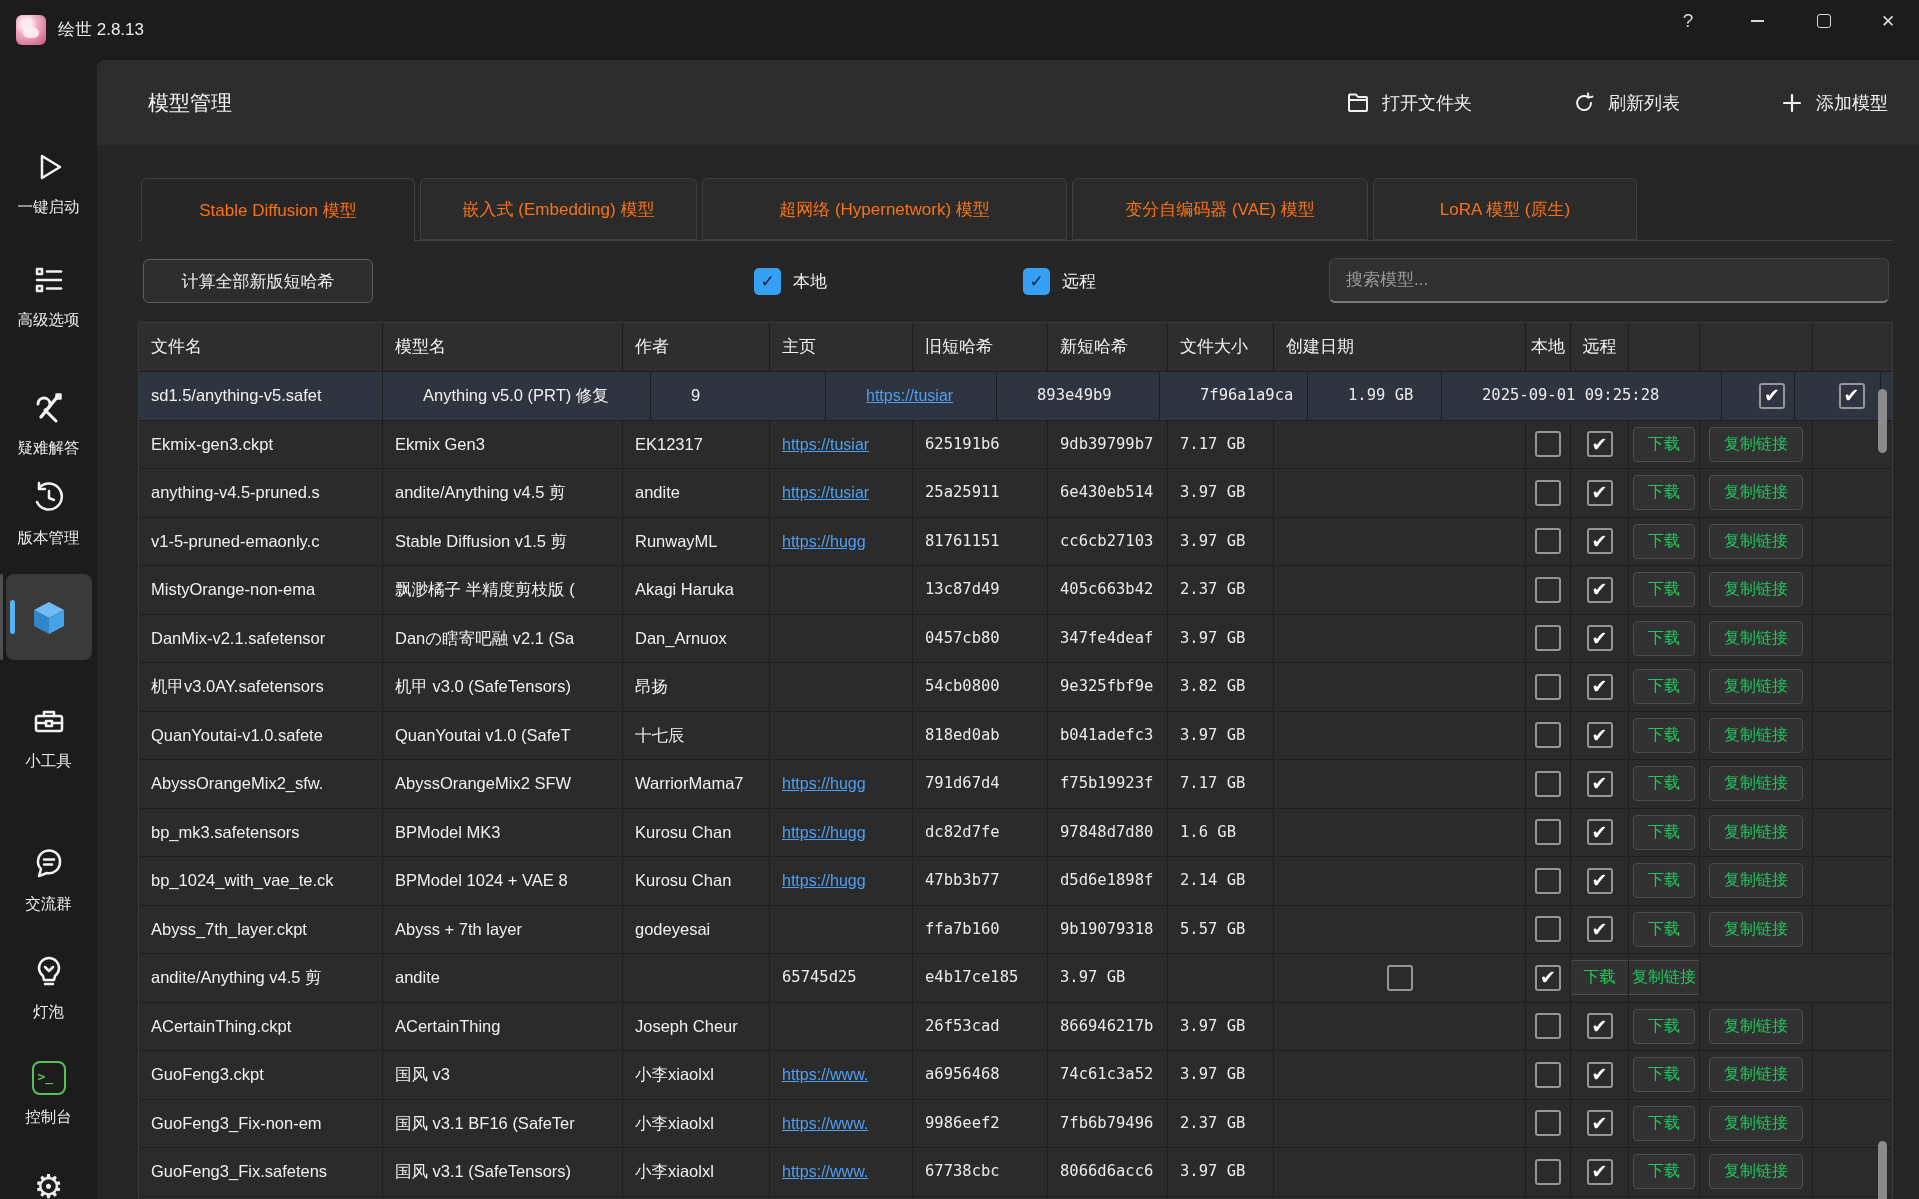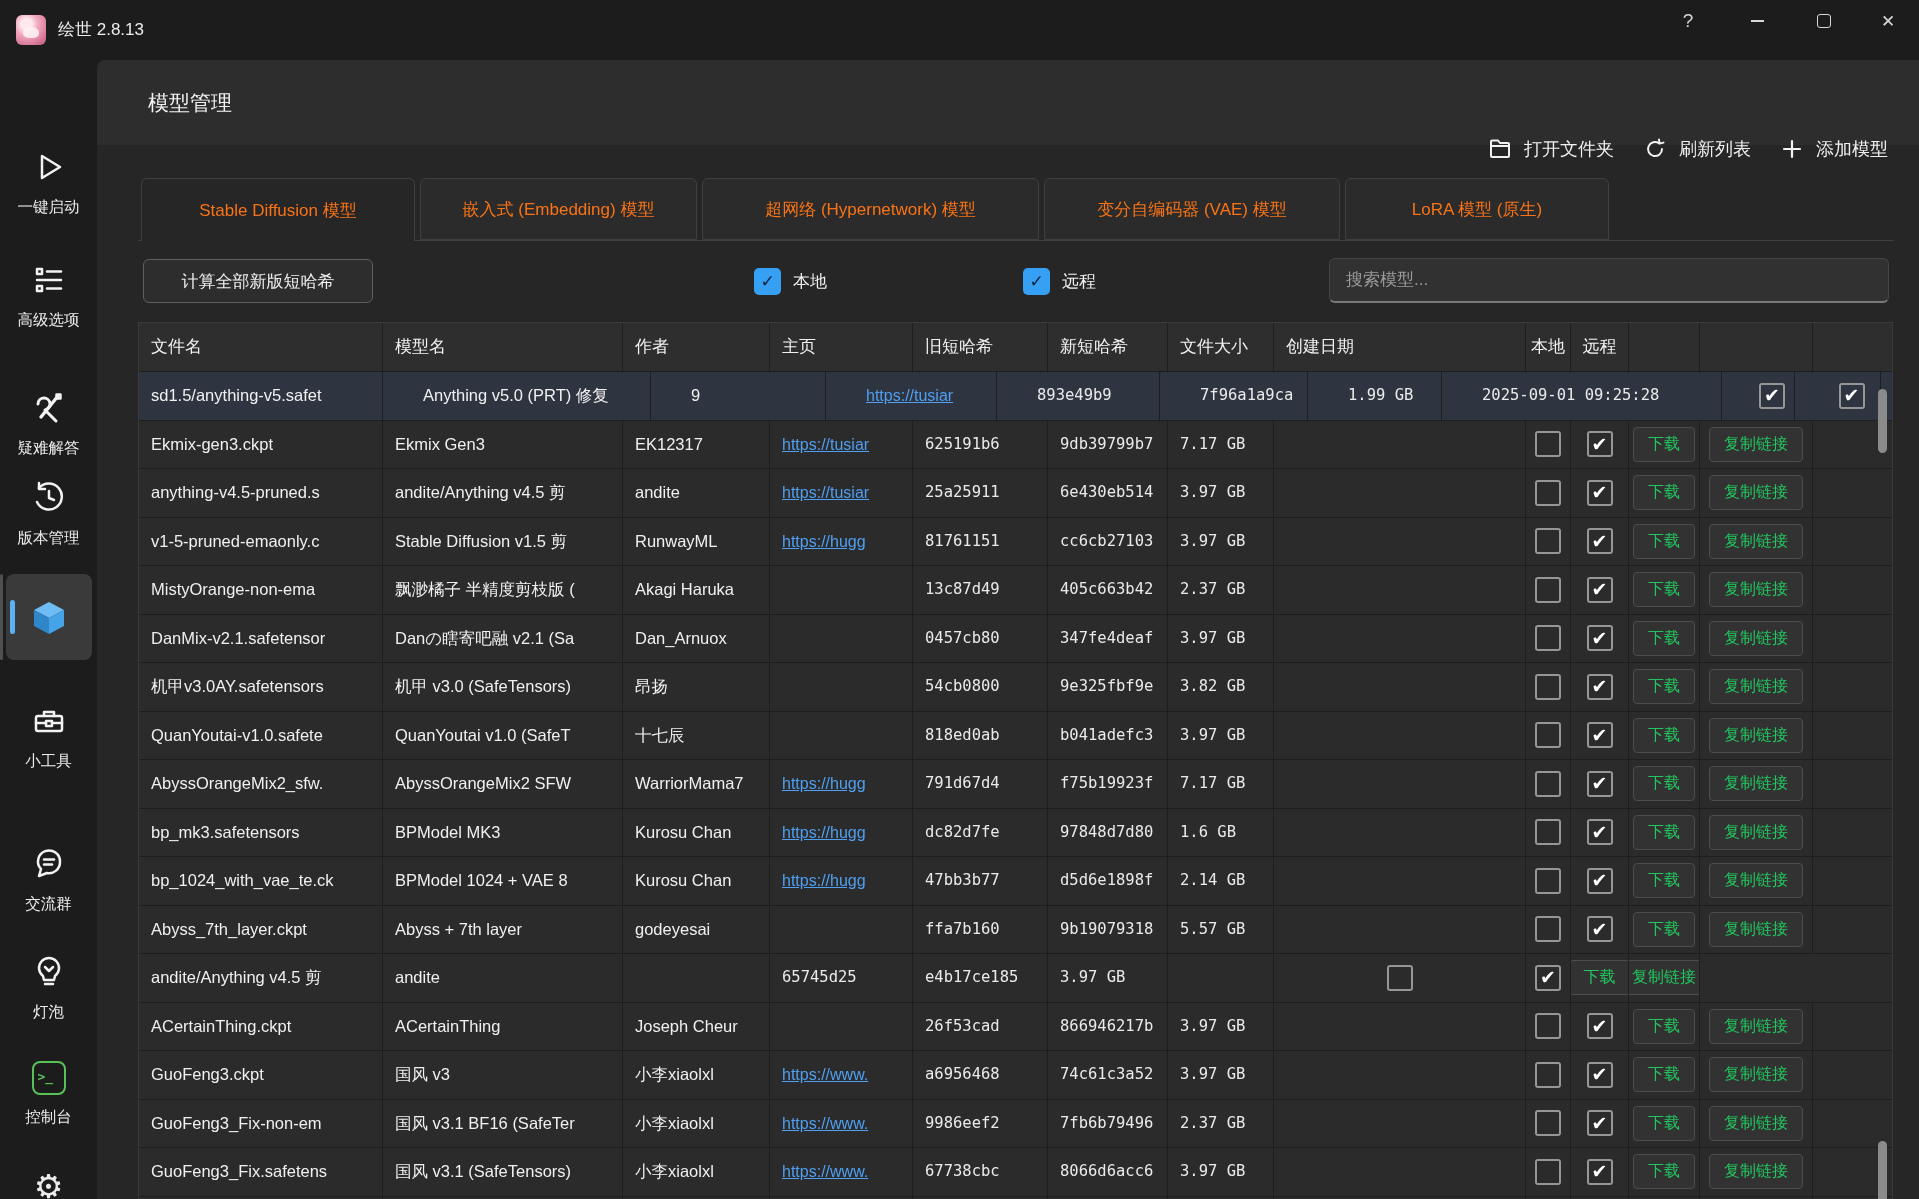--- a/index.html
+++ b/index.html
@@ -30,21 +30,21 @@
   .sel-pill{position:absolute;left:4px;top:26px;width:5px;height:34px;border-radius:3px;background:#5ab2f5;}
   .sel-cube{position:absolute;left:23px;top:23px;}
   .side-scroll{position:absolute;left:0;top:514px;width:3px;height:86px;border-radius:2px;background:#4f4f4f;}
   .term-icon{width:34px;height:34px;margin:0 auto;border:2.5px solid #58c158;border-radius:8px;position:relative;box-sizing:border-box;}
   .term-icon i{position:absolute;left:4px;top:6px;font-style:normal;color:#58c158;font-weight:bold;font-size:13px;font-family:"DejaVu Sans Mono",monospace;}
   .gear-glyph{font-size:33px;line-height:36px;color:#ececec;}
   
   .main{position:absolute;left:97px;top:60px;right:0;bottom:0;background:#262626;border-top-left-radius:8px;}
   .panel-header{position:absolute;left:0;top:0;right:0;height:85px;background:#2d2d2d;border-top-left-radius:8px;}
   .page-title{position:absolute;left:51px;top:0;height:85px;line-height:85px;font-size:21px;color:#f2f2f2;}
-  .actions{position:absolute;right:31px;top:16px;height:85px;display:flex;align-items:flex-end;gap:29px;}
+  .actions{position:absolute;right:31px;top:0;height:85px;display:flex;align-items:center;gap:100px;}
   .action{display:flex;align-items:center;gap:12px;font-size:18px;color:#f0f0f0;cursor:default;}
   
   .tabs{position:absolute;left:44px;top:118px;display:flex;gap:5px;z-index:2;}
   .tab{box-sizing:border-box;height:62px;background:#2b2b2b;border:1px solid #3f3f3f;border-radius:6px 6px 0 0;
        display:flex;align-items:center;justify-content:center;font-size:17px;color:#f97316;}
   .tab.active{background:#262626;border-bottom:none;height:63px;}
   .tab-divider{position:absolute;left:41px;right:26px;top:180px;height:1px;background:#3f3f3f;z-index:1;}
   
   .hash-btn{position:absolute;left:46px;top:199px;width:230px;height:44px;box-sizing:border-box;
             background:#2d2d2d;border:1px solid #5f5f5f;border-radius:6px;color:#f0f0f0;
@@ -213,21 +213,21 @@
           </svg>
           <span>添加模型</span>
         </div>
       </div>
     </div>
 
     <div class="tab-divider"></div>
     <div class="tabs">
       <div class="tab active" style="width:274px">Stable Diffusion 模型</div>
       <div class="tab" style="width:277px">嵌入式 (Embedding) 模型</div>
-      <div class="tab" style="width:337px">超网络 (Hypernetwork) 模型</div>
+      <div class="tab" style="width:365px">超网络 (Hypernetwork) 模型</div>
       <div class="tab" style="width:296px">变分自编码器 (VAE) 模型</div>
       <div class="tab" style="width:264px">LoRA 模型 (原生)</div>
     </div>
 
     <button class="hash-btn">计算全部新版短哈希</button>
     <div class="ckwrap ck-local">
       <div class="bluebox">✓</div>
       <span>本地</span>
     </div>
     <div class="ckwrap ck-remote">

